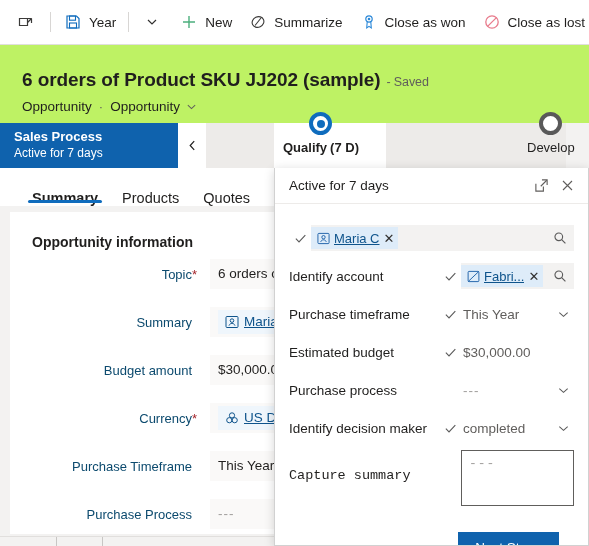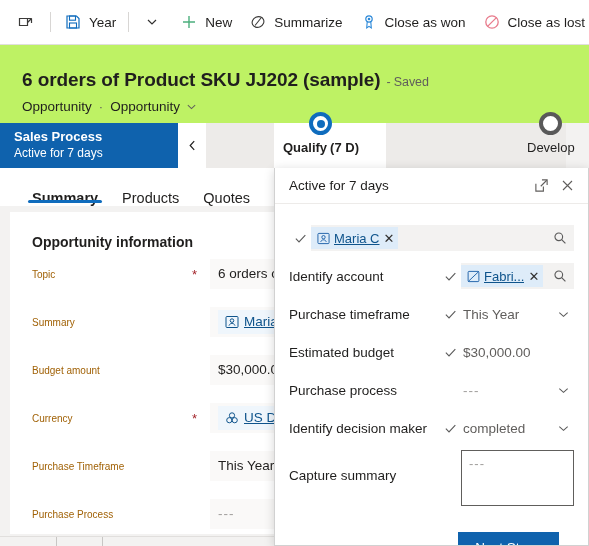--- a/index.html
+++ b/index.html
@@ -173,22 +173,23 @@
     font-size: 14px; font-weight: 700; color: #201f1e;
     margin: 8px 0 0 4px;
   }
   .frow {
     display: flex; align-items: center;
     height: 48px;
     margin-left: 4px;
   }
   .flabel {
     width: 160px; flex: 0 0 160px;
-    font-size: 10px; color: #a16207;
+    font-size: 13px; color: #0c4a6e;
     white-space: nowrap;
+    text-align: right;
   }
   .freq {
     width: 18px; flex: 0 0 18px;
     color: #a4262c; font-size: 13px; line-height: 10px;
     padding-top: 2px;
   }
   .fval {
     flex: 1 1 auto;
     height: 30px;
     background: #faf9f8;
@@ -312,21 +313,21 @@
   }
   .stext {
     font-size: 13.5px; color: #605e5c;
     padding-left: 2px;
   }
   .schev {
     margin-left: auto; width: 22px; height: 22px;
     display: flex; align-items: center; justify-content: center;
     color: #5a5a5a;
   }
-  .srow.textarea-row { height: 62px; align-items: flex-start; }
+  .srow.textarea-row { height: 62px; align-items: flex-start; font-family: Liberation Mono, monospace; }
   .srow.textarea-row .slabel { padding-top: 18px; }
   .sbox {
     flex: 1 1 auto; height: 56px;
     border: 1px solid #605e5c;
     background: #ffffff;
     padding: 5px 7px;
     font-size: 13px; color: #a19f9d; letter-spacing: 1px;
   }
   .fly-actions {
     display: flex; justify-content: flex-end;

